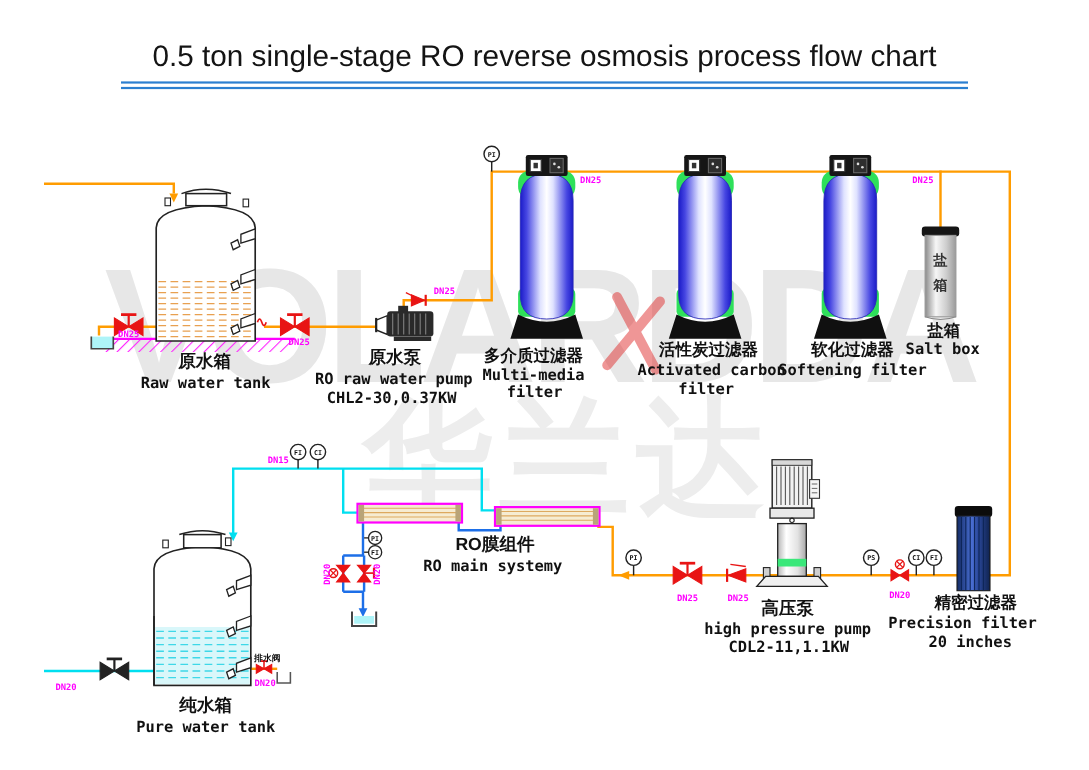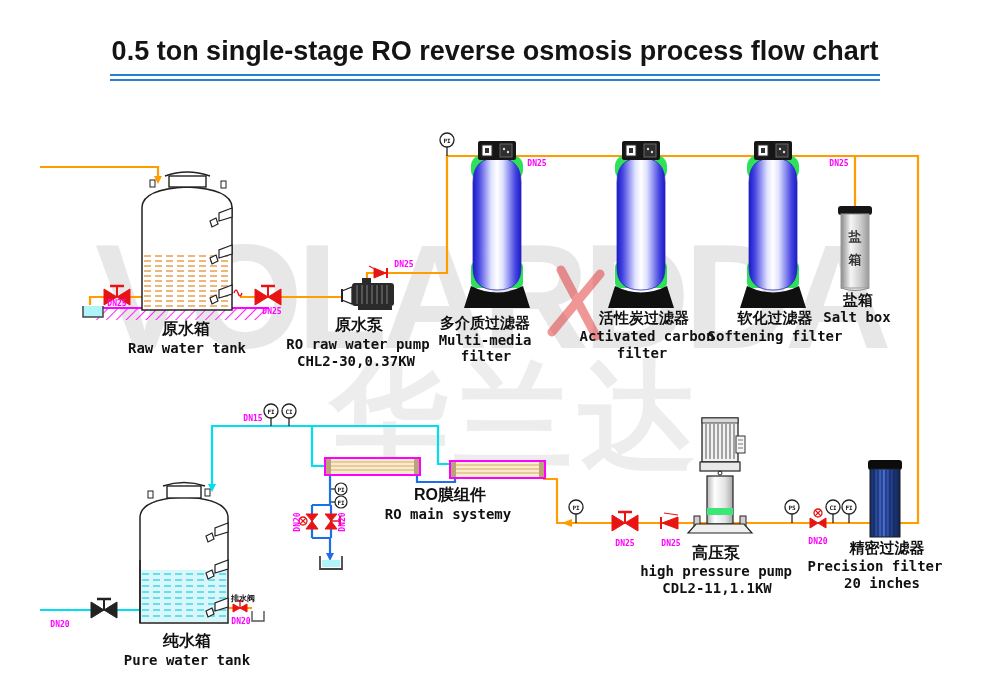--- a/index.html
+++ b/index.html
@@ -4,21 +4,21 @@
 <style>
   html,body{margin:0;padding:0;background:#fff;}
   .stage{position:relative;width:990px;height:700px;background:#fff;overflow:hidden;
          font-family:"Liberation Sans",sans-serif;}
   .wm-en{position:absolute;left:95px;top:212px;font-size:148px;font-weight:bold;
          color:#e7e7e7;letter-spacing:-6px;white-space:nowrap;z-index:0;
          font-family:"Liberation Sans",sans-serif;}
   .wm-cn{position:absolute;left:330px;top:338px;font-size:118px;font-weight:bold;
          color:#ededed;letter-spacing:6px;white-space:nowrap;z-index:0;}
   .page-title{position:absolute;left:0;top:36px;width:990px;text-align:center;
-         font-size:27px;font-weight:bold;color:#141414;z-index:2;}
+         font-size:27px;font-weight:normal;color:#141414;z-index:2;}
   .title-rule{position:absolute;left:110px;top:74px;width:770px;height:3px;
          border-top:2px solid #2b7fd0;border-bottom:2px solid #2b7fd0;z-index:2;}
   svg.diagram{position:absolute;left:0;top:0;z-index:1;}
   text{font-family:"DejaVu Sans Mono","Liberation Sans",sans-serif;}
   .cn{font-family:"Liberation Sans",sans-serif;font-weight:bold;}
   .en{font-weight:bold;}
   .dn{font-size:8px;font-weight:bold;fill:#FF00FF;}
   .gg{font-size:6px;font-weight:bold;fill:#111;}
 </style>
 </head>

